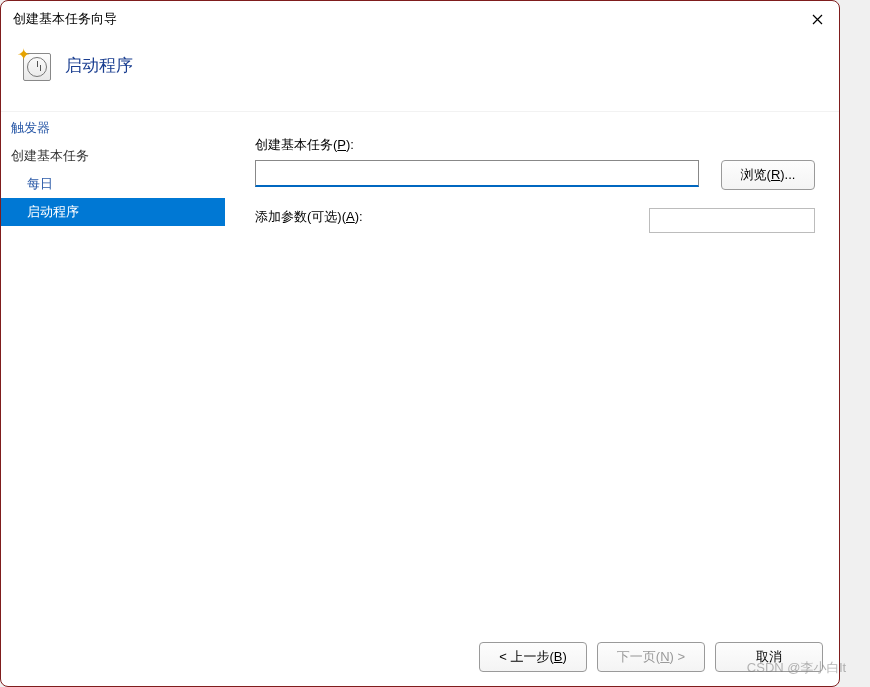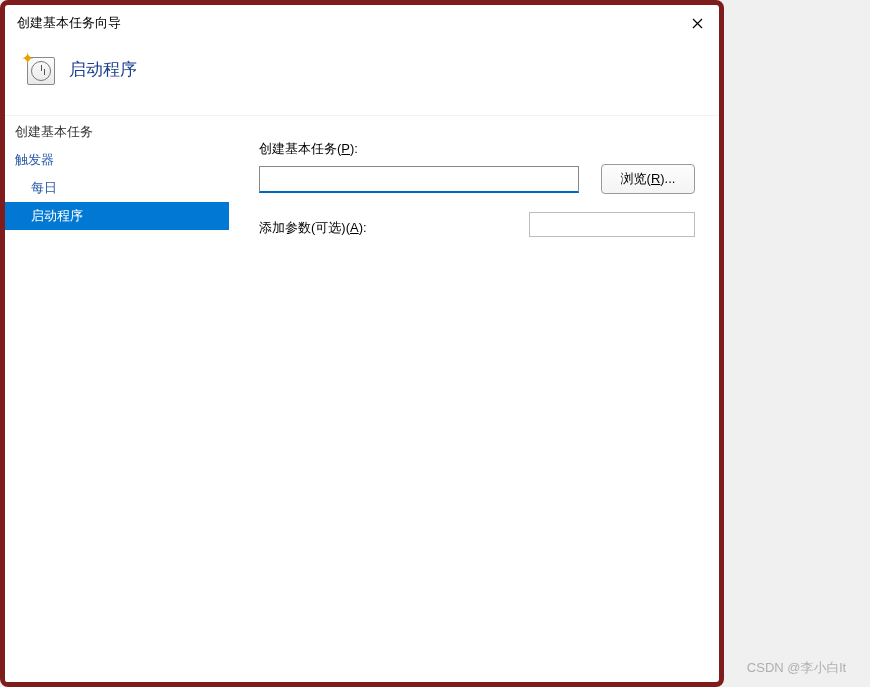--- a/index.html
+++ b/index.html
@@ -6,24 +6,24 @@
   body {
     margin: 0;
     font-family: "Microsoft YaHei", "Segoe UI", sans-serif;
     font-size: 12px;
     background: #f0f0f0;
     width: 870px;
     height: 687px;
     overflow: hidden;
   }
   .window {
-    width: 724px;
+    width: 840px;
     height: 687px;
     background: #ffffff;
-    border: 5px solid #7f1d1d;
+    border: 1px solid #7f1d1d;
     border-radius: 8px;
     display: flex;
     flex-direction: column;
     overflow: hidden;
   }
   .titlebar {
     display: flex;
     align-items: center;
     justify-content: space-between;
     padding: 6px 10px 2px 12px;
@@ -132,21 +132,21 @@
     margin-bottom: 6px;
   }
   .label {
     color: #000;
     font-size: 13px;
     display: inline-block;
   }
   .label .ul { text-decoration: underline; }
   .script-row {
     display: flex;
-    align-items: center;
+    align-items: flex-start;
     gap: 22px;
     margin-bottom: 18px;
   }
   .script-input {
     flex: 1;
     height: 27px;
     border: 1px solid #888;
     border-bottom: 2px solid #0067c0;
     padding: 2px 6px;
     font-size: 13px;
@@ -157,21 +157,21 @@
     width: 94px;
     border: 1px solid #9a9a9a;
     border-radius: 4px;
     background: linear-gradient(#fdfdfd, #f4f4f4);
     font-size: 13px;
     cursor: pointer;
     font-family: inherit;
   }
   .opt-row {
     display: flex;
-    align-items: flex-end;
+    align-items: flex-start;
     justify-content: space-between;
     margin-bottom: 12px;
     margin-top: 8px;
   }
   .opt-input {
     width: 166px;
     height: 25px;
     border: 1px solid #bcbcbc;
     padding: 2px 6px;
     font-size: 13px;
@@ -227,25 +227,25 @@
   <div class="header-area">
     <div class="wizard-icon">
       <div class="clock"></div>
       <div class="spark">✦</div>
     </div>
     <div class="page-title">启动程序</div>
   </div>
 
   <div class="body-area">
     <div class="sidebar">
+      <div class="side-item">
+          <span>触发器</span>
+        </div>
       <div class="side-item plain">
           <span>创建基本任务</span>
-        </div>
-      <div class="side-item">
-          <span>触发器</span>
         </div>
       <div class="side-item sub">
           <span>每日</span>
         </div>
       <div class="side-item sub active">
           <span>启动程序</span>
         </div>
     </div>
 
     <div class="content">
@@ -261,15 +261,20 @@
 
       <div class="opt-row">
         <span class="label"><span>添加参数(可选)(</span><span class="ul">A</span><span>):</span></span>
         <input class="opt-input" type="text" value="" style="">
       </div>
 
 
     </div>
   </div>
 
+  <div class="footer">
+    <button><span>&lt; 上一步(</span><span style="text-decoration:underline">B</span><span>)</span></button>
+    <button disabled=""><span>下一页(</span><span style="text-decoration:underline">N</span><span>) &gt;</span></button>
+    <button>取消</button>
+  </div>
 
   <div class="watermark">CSDN @李小白lt</div>
 </div>
 
 </body></html>

